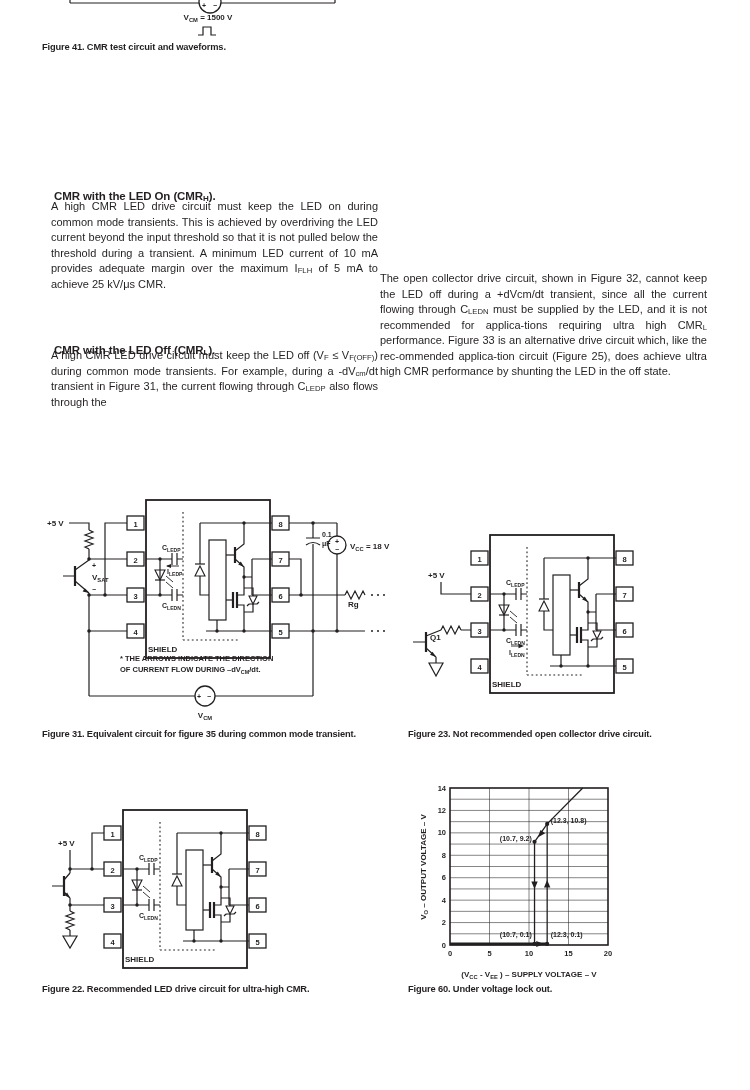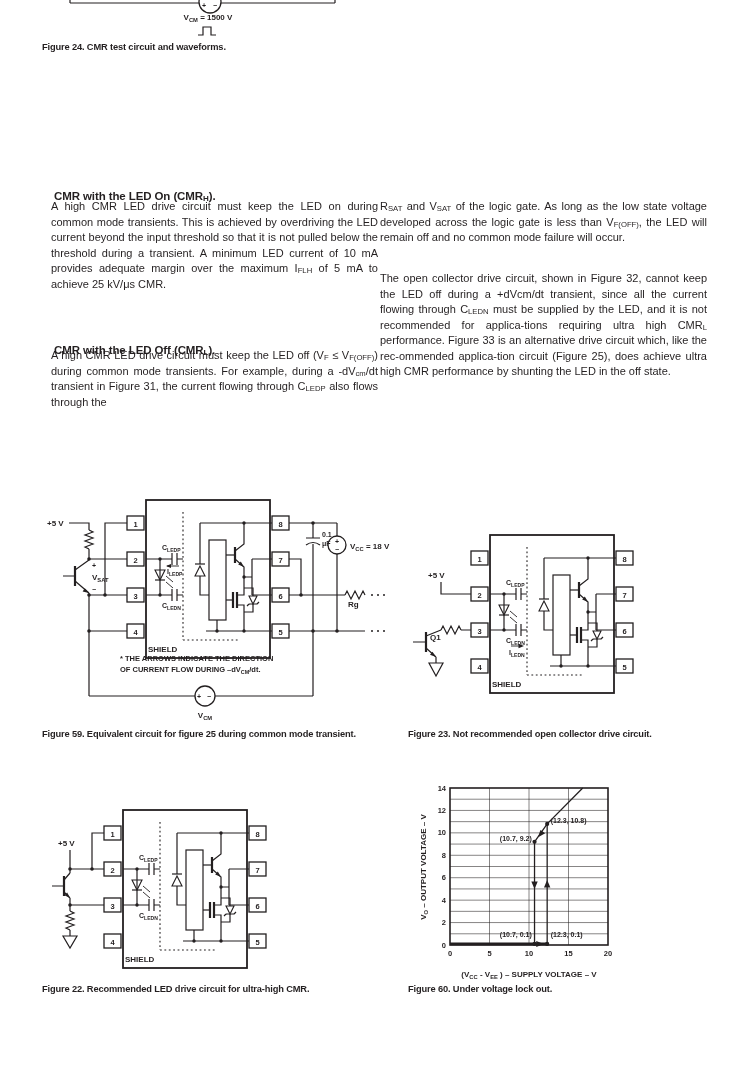--- a/index.html
+++ b/index.html
@@ -36,29 +36,28 @@
 <div class="page">
 
   <svg class="abs" style="left:0;top:0" width="750" height="40" viewBox="0 0 750 40">
     <path class="wire" d="M70,3 H199 M221,3 H335 M70,3 V0 M335,3 V0"></path>
     <circle cx="210" cy="2" r="11" fill="#fff" stroke="#231f20" stroke-width="1.3"></circle>
     <text class="lbl7" x="202" y="8">+</text>
     <text class="lbl7" x="213" y="8">−</text>
     <text class="lbl" x="208" y="20" text-anchor="middle"><tspan>V</tspan><tspan dy="2" font-size="72%">CM</tspan><tspan dy="-2"> = 1500 V</tspan></text>
     <polyline class="wire" points="198,35 203,35 203,27 211,27 211,35 216,35"></polyline>
   </svg>
-  <div class="abs caption" style="left:42px;top:42px">Figure 24. CMR test circuit and waveforms.</div>
+  <div class="abs caption" style="left:42px;top:42px">Figure 41. CMR test circuit and waveforms.</div>
 
   <h2 class="abs heading" style="left:42px;top:178px">CMR with the LED On (CMR<sub>H</sub>).</h2>
   <div class="abs body-text" style="left:42px;top:199px;width:327px">A high CMR LED drive circuit must keep the LED on during common mode transients. This is achieved by overdriving the LED current beyond the input threshold so that it is not pulled below the threshold during a transient. A minimum LED current of 10 mA provides adequate margin over the maximum I<sub>FLH</sub> of 5 mA to achieve 25 kV/μs CMR.</div>
 
   <h2 class="abs heading" style="left:42px;top:332px">CMR with the LED Off (CMR<sub>L</sub>).</h2>
   <div class="abs body-text" style="left:42px;top:348px;width:327px">A high CMR LED drive circuit must keep the LED off (V<sub>F</sub> ≤ V<sub>F(OFF)</sub>) during common mode transients. For example, during a -dV<sub>cm</sub>/dt transient in Figure 31, the current flowing through C<sub>LEDP</sub> also flows through the</div>
 
-  <div class="abs body-text" style="left:371px;top:199px;width:327px">R<sub>SAT</sub> and V<sub>SAT</sub> of the logic gate. As long as the low state voltage developed across the logic gate is less than V<sub>F(OFF)</sub>, the LED will remain off and no common mode failure will occur.</div>
   <div class="abs body-text" style="left:371px;top:271px;width:327px">The open collector drive circuit, shown in Figure 32, cannot keep the LED off during a +dVcm/dt transient, since all the current flowing through C<sub>LEDN</sub> must be supplied by the LED, and it is not recommended for applica-tions requiring ultra high CMR<sub>L</sub> performance. Figure 33 is an alternative drive circuit which, like the rec-ommended applica-tion circuit (Figure 25), does achieve ultra high CMR performance by shunting the LED in the off state.</div>
 
   <svg class="abs" style="left:45px;top:488px" width="380" height="240" viewBox="0 0 380 240">
     <defs>
       <g id="icopto">
         <rect class="wire thick" x="0" y="0" width="124" height="158"></rect>
 
         <path class="wire" d="M0,59 H26 M31,59 H37 M0,95 H26 M31,95 H37"></path>
         <path class="wire" d="M26,53 V65 M31,53 V65 M26,89 V101 M31,89 V101"></path>
         <path class="wire" d="M14,59 V95"></path>
@@ -159,21 +158,21 @@
     <text class="lbl7" x="47" y="80">+</text>
     <text class="lbl" x="47" y="92"><tspan>V</tspan><tspan dy="2" font-size="72%">SAT</tspan></text>
     <text class="lbl7" x="47" y="104">−</text>
     <text class="lbl7" x="277" y="49">0.1</text>
     <text class="lbl7" x="277" y="58">μF</text>
     <text class="lbl" x="305" y="61"><tspan>V</tspan><tspan dy="2" font-size="72%">CC</tspan><tspan dy="-2"> = 18 V</tspan></text>
     <text class="lbl" x="303" y="119">Rg</text>
     <text class="lbl75" x="75" y="173">* THE ARROWS INDICATE THE DIRECTION</text>
     <text class="lbl75" x="75" y="184"><tspan>OF CURRENT FLOW DURING –dV</tspan><tspan dy="2" font-size="72%">CM</tspan><tspan dy="-2">/dt.</tspan></text>
   </svg>
-  <div class="abs caption" style="left:42px;top:729px">Figure 59. Equivalent circuit for figure 25 during common mode transient.</div>
+  <div class="abs caption" style="left:42px;top:729px">Figure 31. Equivalent circuit for figure 35 during common mode transient.</div>
 
   <svg class="abs" style="left:408px;top:530px" width="307" height="195" viewBox="0 0 307 195">
     <path class="wire" d="M33,52 V64 H63 M5,112 H18 M18,106 L33,100 M53,100 H63 M18,118 L28,127 M28,127 V133"></path>
     <path class="bar" d="M18,102 V122"></path>
     <polygon class="dotj" points="28,127 22,124.8 24.5,121.7"></polygon>
     <path class="wire" d="M33,100 l2,-4 l4,8 l4,-8 l4,8 l4,-8 l2,4"></path>
     <path class="wire" d="M21,133 H35 L28,146 L21,133 Z"></path>
     <text class="lbl" x="20" y="48">+5 V</text>
     <text class="lbl" x="22" y="110">Q1</text>
     <use href="#icopto" x="82" y="5"></use>

